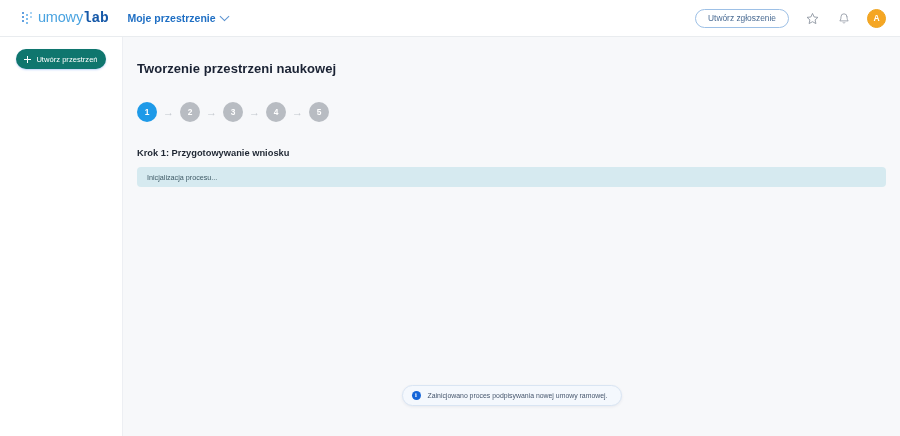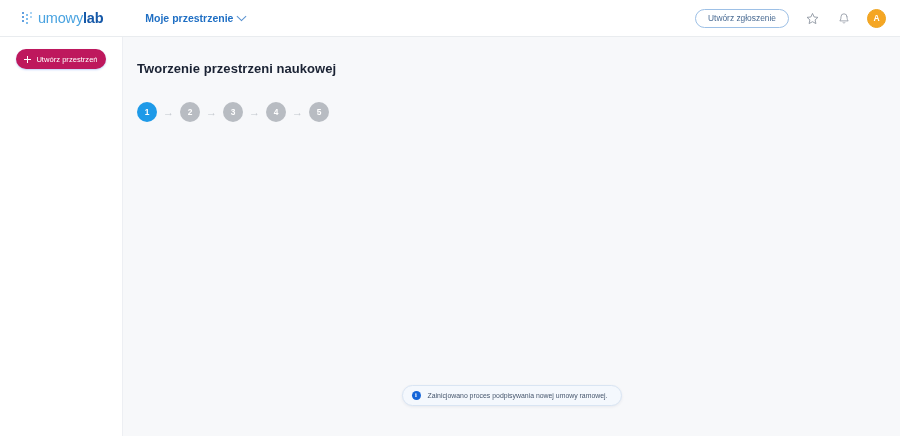--- a/index.html
+++ b/index.html
@@ -69,24 +69,24 @@
   .brand-dots i:nth-child(7){ left:7.6px; top:0.5px; background:#8ec6f0;}
   .brand-dots i:nth-child(8){ left:7.6px; top:4.3px; background:#8ec6f0;}
 
   .brand-word {
     font-size: 14.5px;
     letter-spacing: -0.2px;
     line-height: 1;
     white-space: nowrap;
   }
   .brand-word .l1 { color: #4aa3e0; font-weight: 400; }
-  .brand-word .l2 { color: #1558a8; font-weight: 700; }
+  .brand-word .l2 { color: #1558a8; font-weight: 700; font-family: Liberation Mono, monospace; }
 
   .nav-primary {
-    margin-left: 42px;
+    margin-left: 19px;
     display: flex;
     align-items: center;
     gap: 5px;
     cursor: pointer;
   }
   .nav-primary .nav-label {
     font-size: 10.5px;
     font-weight: 700;
     color: #1f6fc4;
     white-space: nowrap;
@@ -157,21 +157,21 @@
     padding-top: 12px;
     display: flex;
     flex-direction: column;
     align-items: center;
   }
 
   .btn-create-space {
     width: 90px;
     height: 20px;
     border-radius: 10px;
-    background: #be185d;
+    background: #0f766e;
     border: none;
     color: #ffffff;
     font-size: 7.6px;
     font-family: "Liberation Sans", sans-serif;
     display: flex;
     align-items: center;
     justify-content: center;
     gap: 5px;
     cursor: pointer;
     white-space: nowrap;
@@ -355,21 +355,25 @@
         <span class="step-arrow">→</span>
         <div class="step">2</div>
         <span class="step-arrow">→</span>
         <div class="step">3</div>
         <span class="step-arrow">→</span>
         <div class="step">4</div>
         <span class="step-arrow">→</span>
         <div class="step">5</div>
       </div>
 
-
+      <div class="step-title">Krok 1: Przygotowywanie wniosku</div>
+
+      <div class="status-banner">
+        <span>Inicjalizacja procesu...</span>
+      </div>
 
       <div class="toast">
         <span class="toast-icon">i</span>
         <span class="toast-text">Zainicjowano proces podpisywania nowej umowy ramowej.</span>
       </div>
 
     </div>
   </div>
 </div>
 

